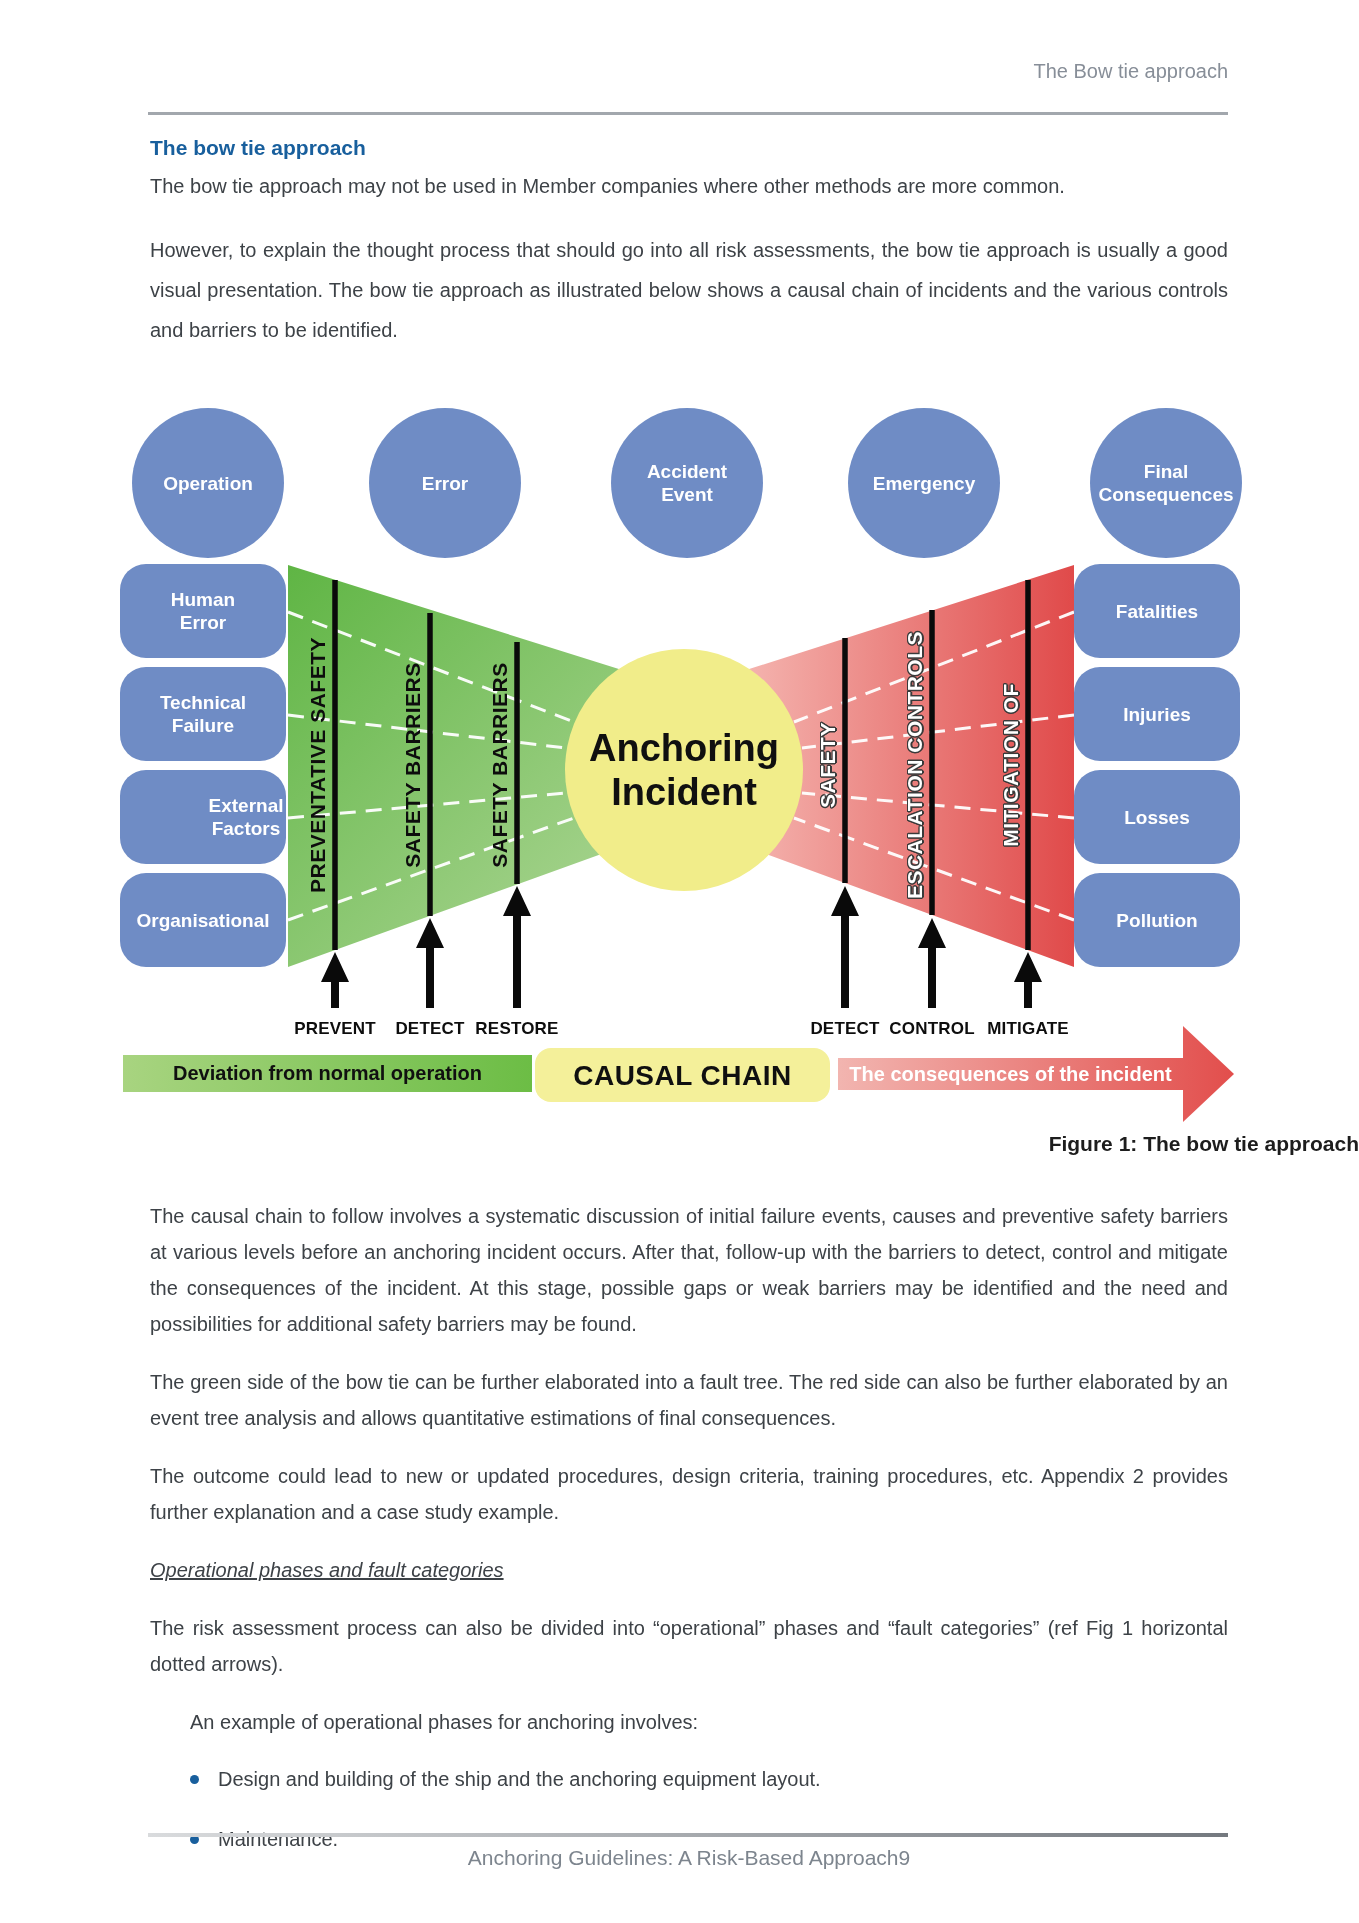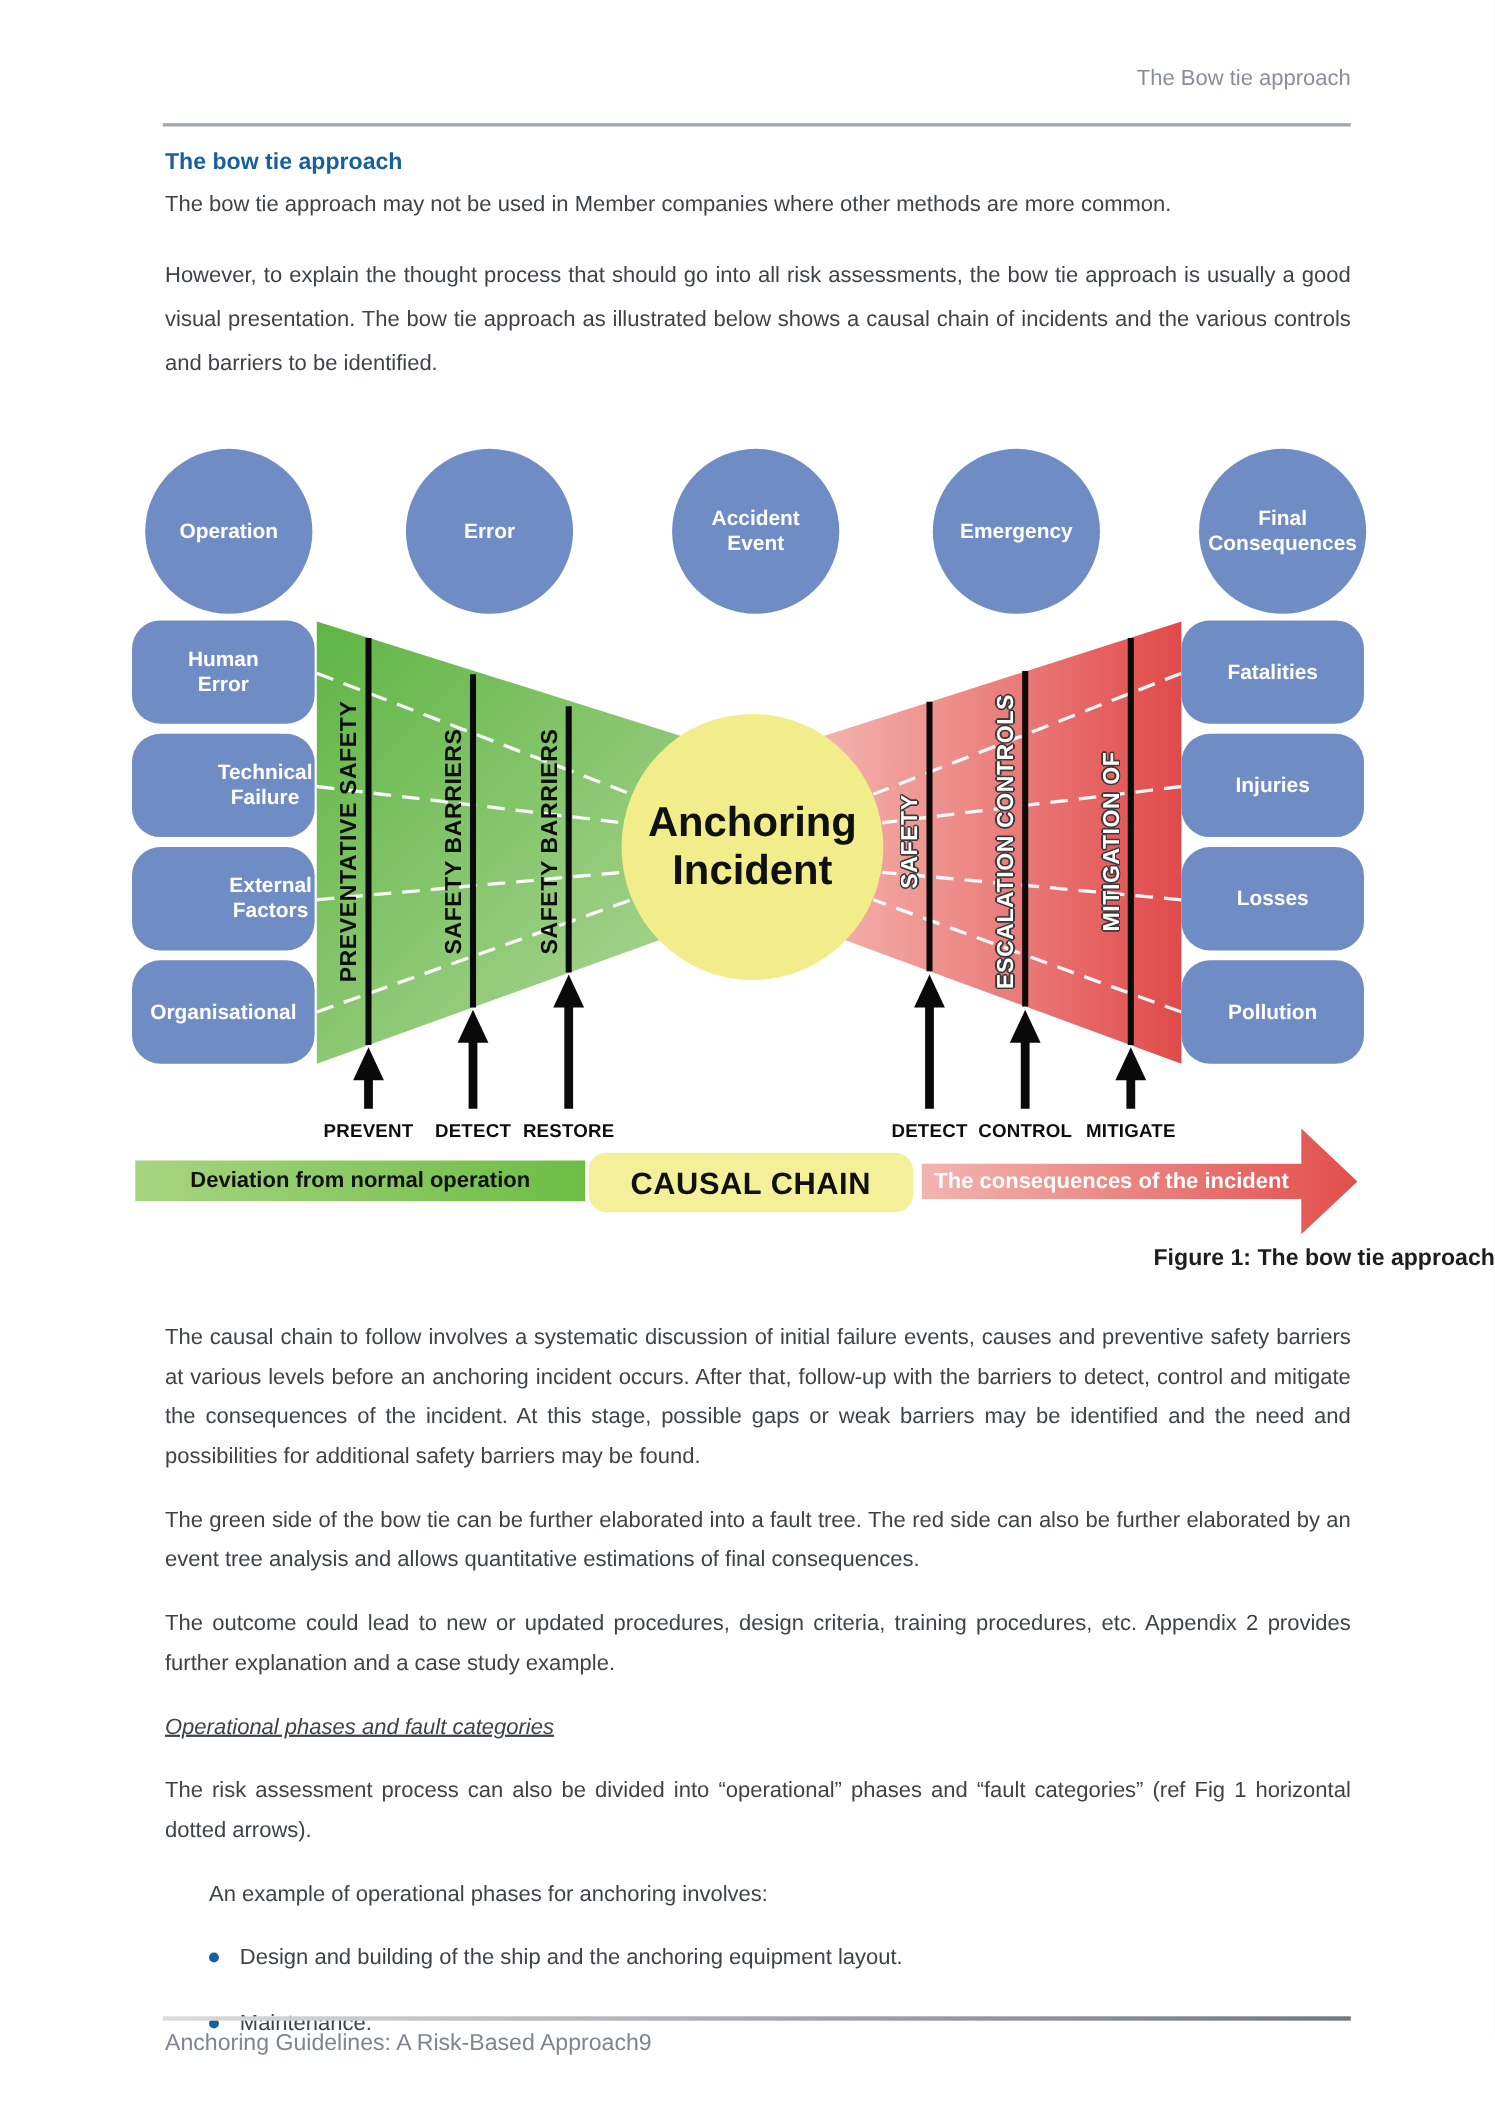--- a/index.html
+++ b/index.html
@@ -66,21 +66,21 @@
     content:""; position:absolute; left:40px; top:13px;
     width:9px; height:9px; border-radius:50%; background:#185f9d;
   }
   
   .foot-rule{
     position:absolute; left:148px; right:131px; top:1833px; height:4px;
     background:linear-gradient(to right,#d9dbdd,#74797f);
   }
   .footer-row{
     position:absolute; left:150px; right:131px; top:1846px;
-    display:flex; justify-content:flex-start; font-size:21px; color:#7d858e;
+    display:flex; justify-content:center; font-size:21px; color:#7d858e;
   }
 </style>
 </head>
 <body>
 
 <div class="page">
 
   <div class="running-head">The Bow tie approach</div>
   <div class="head-rule"></div>
 
@@ -182,21 +182,21 @@
     <div class="lab" style="left:128px;top:408px;width:160px;height:150px;">Operation</div>
     <div class="lab" style="left:365px;top:408px;width:160px;height:150px;">Error</div>
     <div class="lab" style="left:607px;top:408px;width:160px;height:150px;">Accident
 Event</div>
     <div class="lab" style="left:844px;top:408px;width:160px;height:150px;">Emergency</div>
     <div class="lab" style="left:1086px;top:408px;width:160px;height:150px;">Final
 Consequences</div>
 
     <div class="lab" style="left:120px;top:564px;width:166px;height:94px;">Human
 Error</div>
-    <div class="lab" style="left:120px;top:667px;width:166px;height:94px;padding-left:38px;">Technical
+    <div class="lab" style="left:120px;top:667px;width:166px;height:94px;">Technical
 Failure</div>
     <div class="lab" style="left:120px;top:770px;width:166px;height:94px;margin-left:43px;">External
 Factors</div>
     <div class="lab" style="left:120px;top:873px;width:166px;height:94px;">Organisational</div>
 
     <div class="lab" style="left:1074px;top:564px;width:166px;height:94px;">Fatalities</div>
     <div class="lab" style="left:1074px;top:667px;width:166px;height:94px;">Injuries</div>
     <div class="lab" style="left:1074px;top:770px;width:166px;height:94px;">Losses</div>
     <div class="lab" style="left:1074px;top:873px;width:166px;height:94px;">Pollution</div>
 

